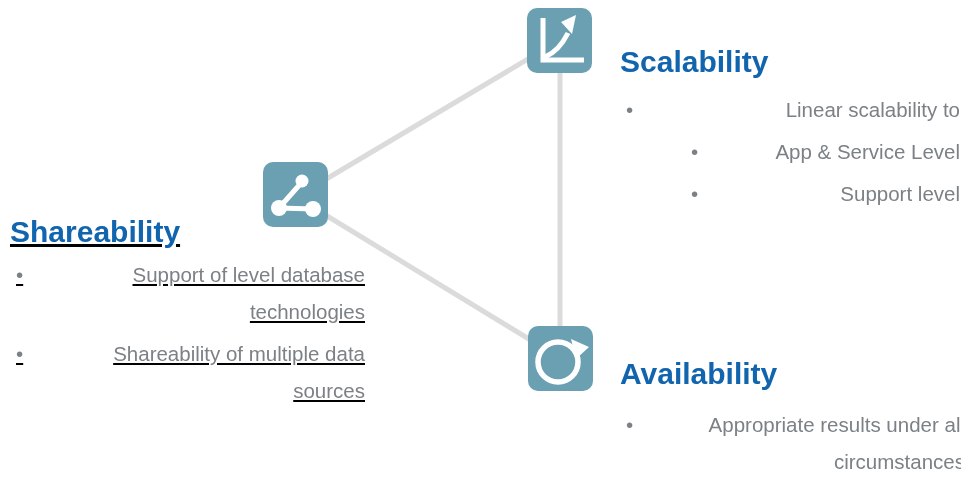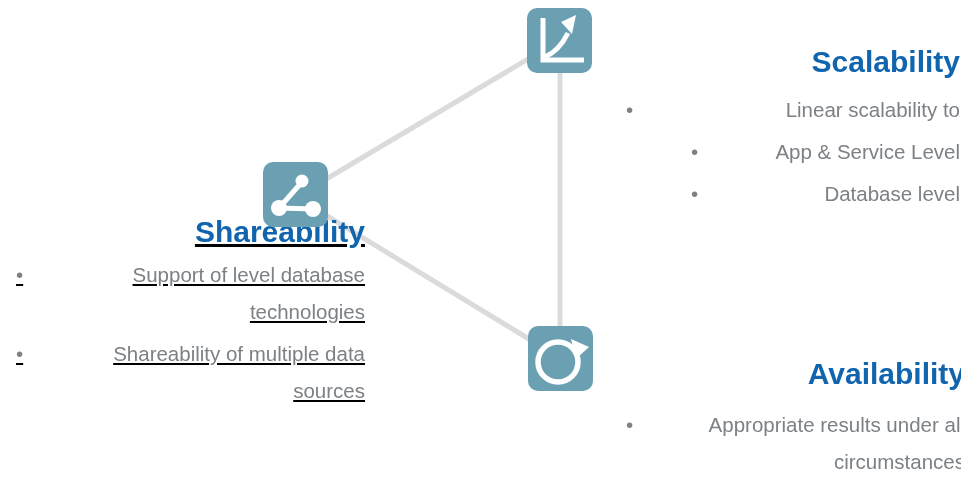--- a/index.html
+++ b/index.html
@@ -45,21 +45,20 @@
   #text-shareability { left: 10px;  top: 214px; width: 355px; text-decoration: underline; }
   #text-availability { left: 620px; top: 356px; width: 345px; }
 
   .node-title {
     margin: 0;
     font-size: 30px;
     font-weight: bold;
     line-height: 36px;
     color: #1164AE;
     letter-spacing: 0;
-    text-align: right;
   }
   .bullets {
     list-style: none;
     margin: 0;
     padding: 0;
     font-size: 20.5px;
     line-height: 37px;
     color: #7C8186;
   }
   #text-scalability  .bullets { margin-top: 11px; }
@@ -118,21 +117,21 @@
     <li class="b1">
       <span class="dot">•</span>
       <span class="bullet-text">Linear scalability to</span>
     </li>
     <li class="b2">
       <span class="dot">•</span>
       <span class="bullet-text">App &amp; Service Level</span>
     </li>
     <li class="b2">
       <span class="dot">•</span>
-      <span class="bullet-text">Database level</span>
+      <span class="bullet-text">Support level</span>
     </li>
   </ul>
 </div>
 
 <div class="text-block" id="text-shareability">
   <h2 class="node-title">Shareability</h2>
   <ul class="bullets">
     <li class="b1">
       <span class="dot">•</span>
       <span class="bullet-text">Support of level database technologies</span>

